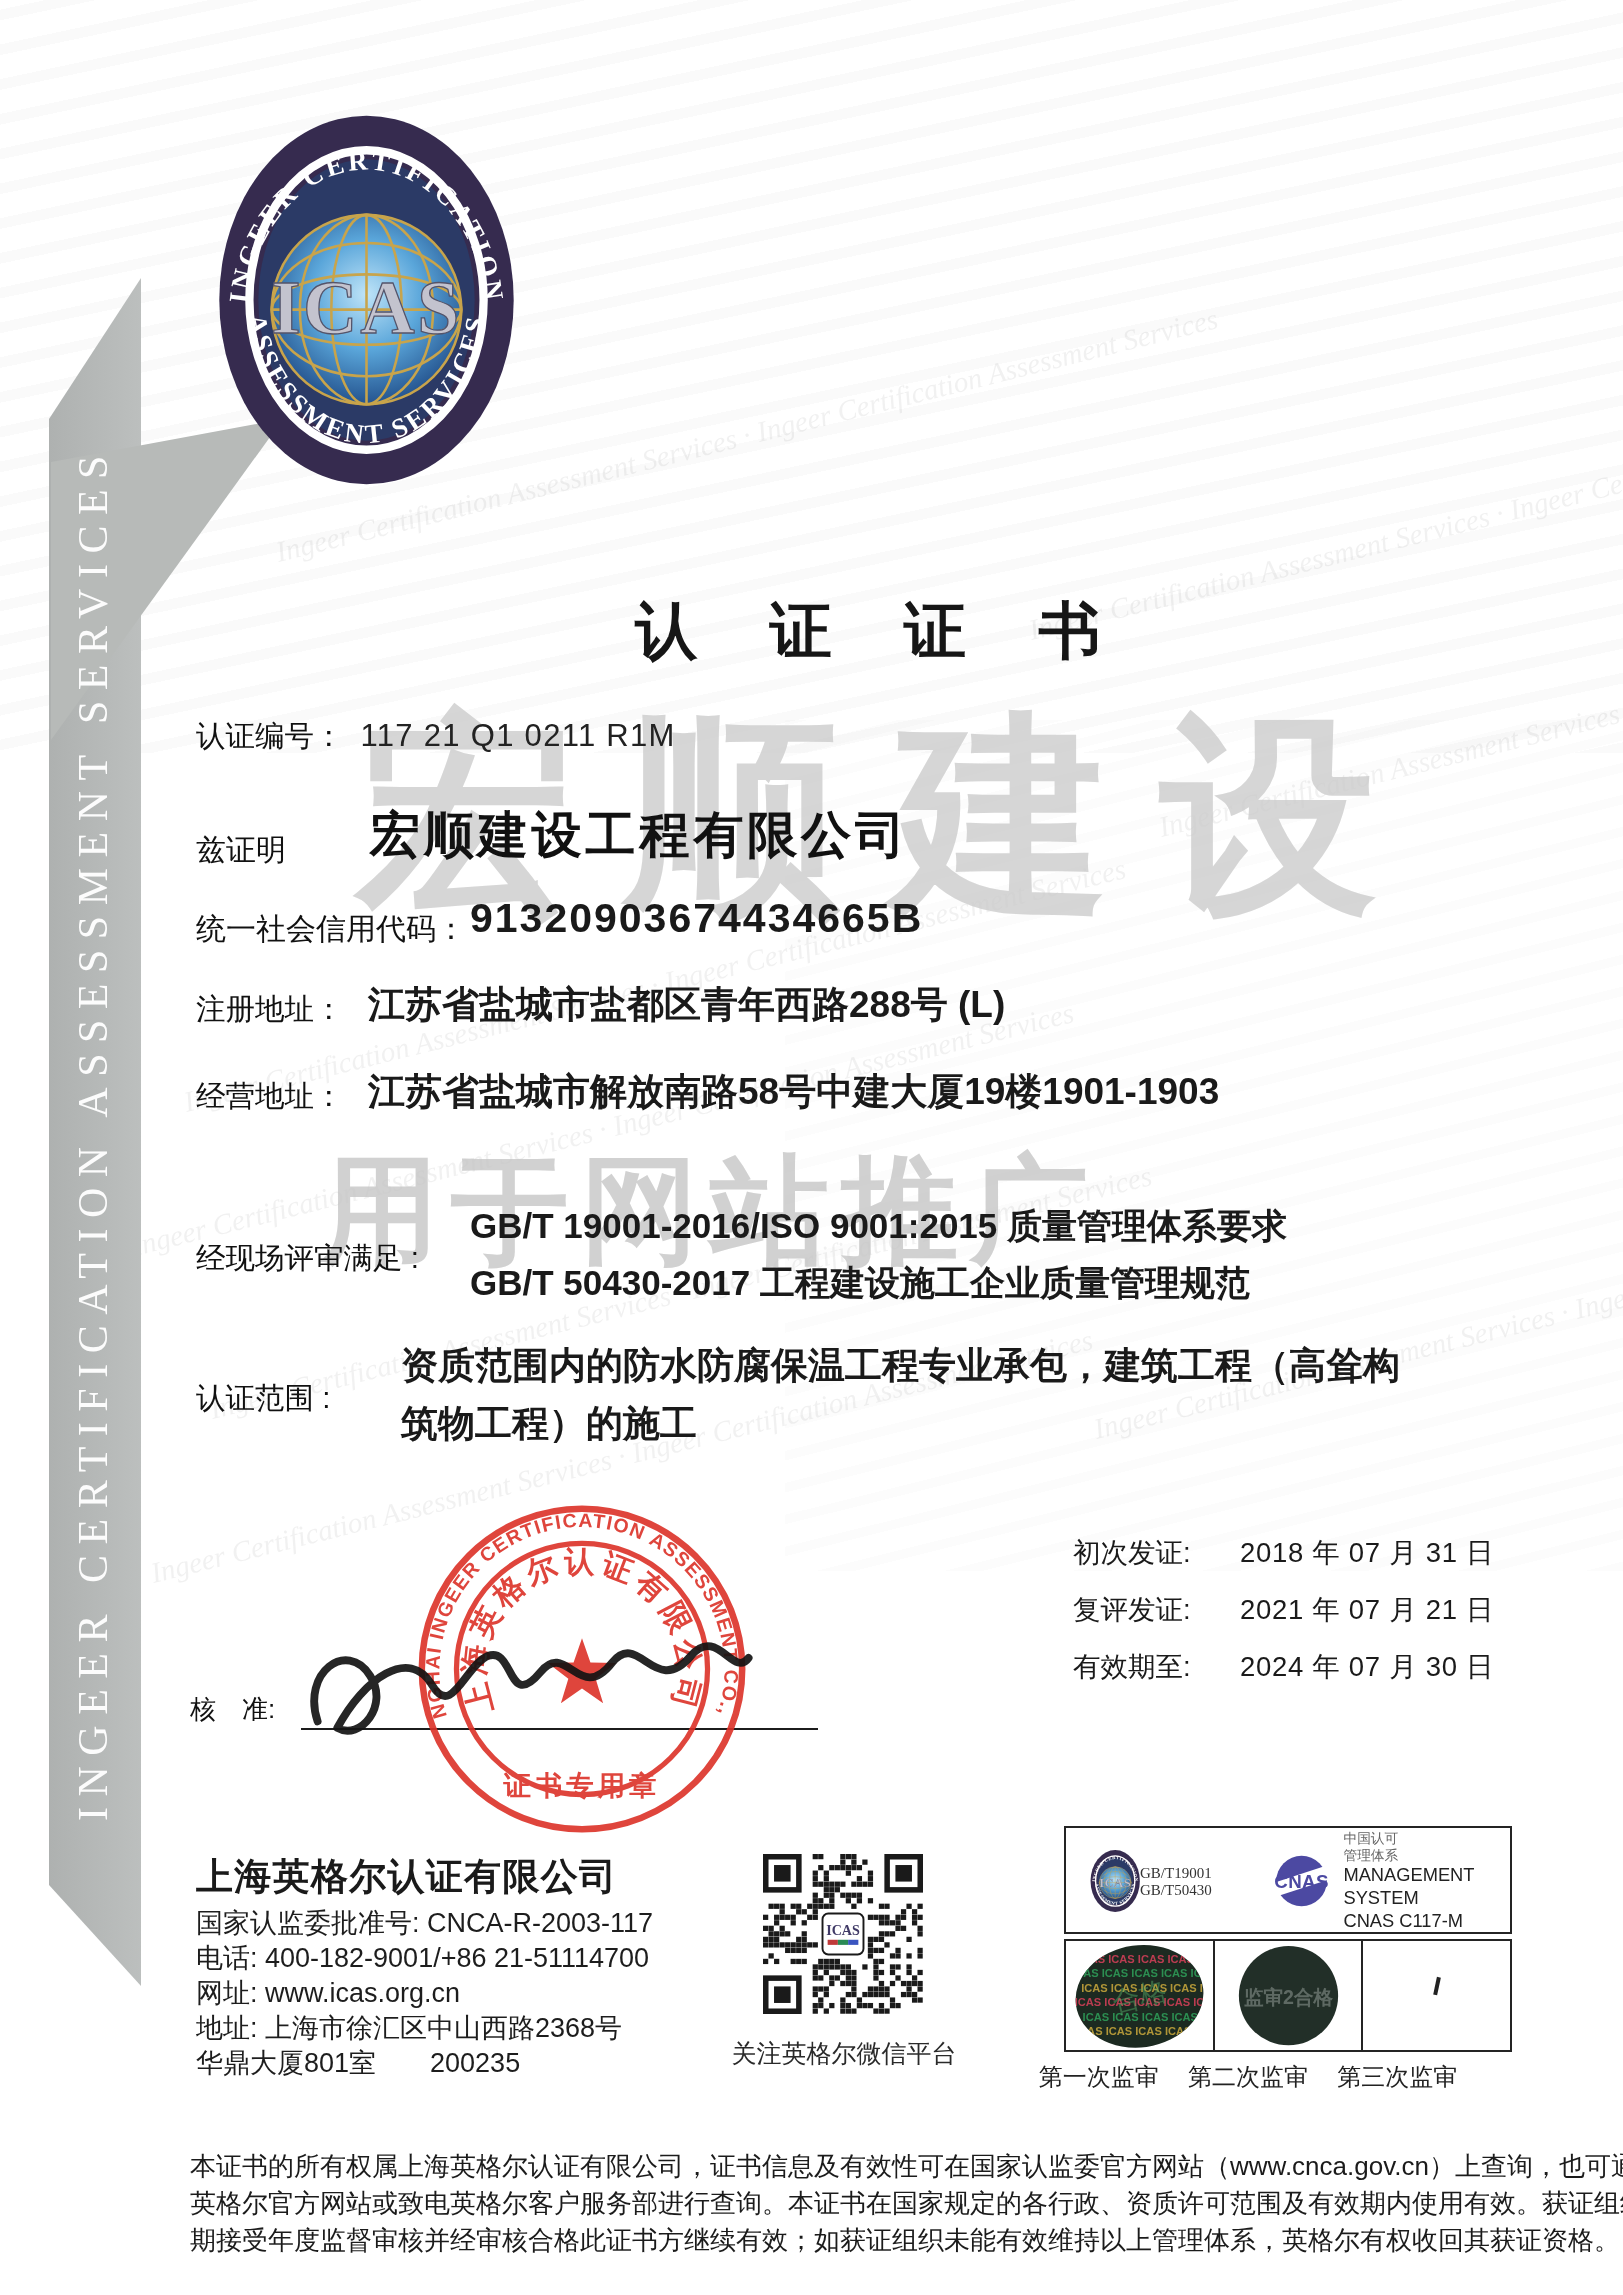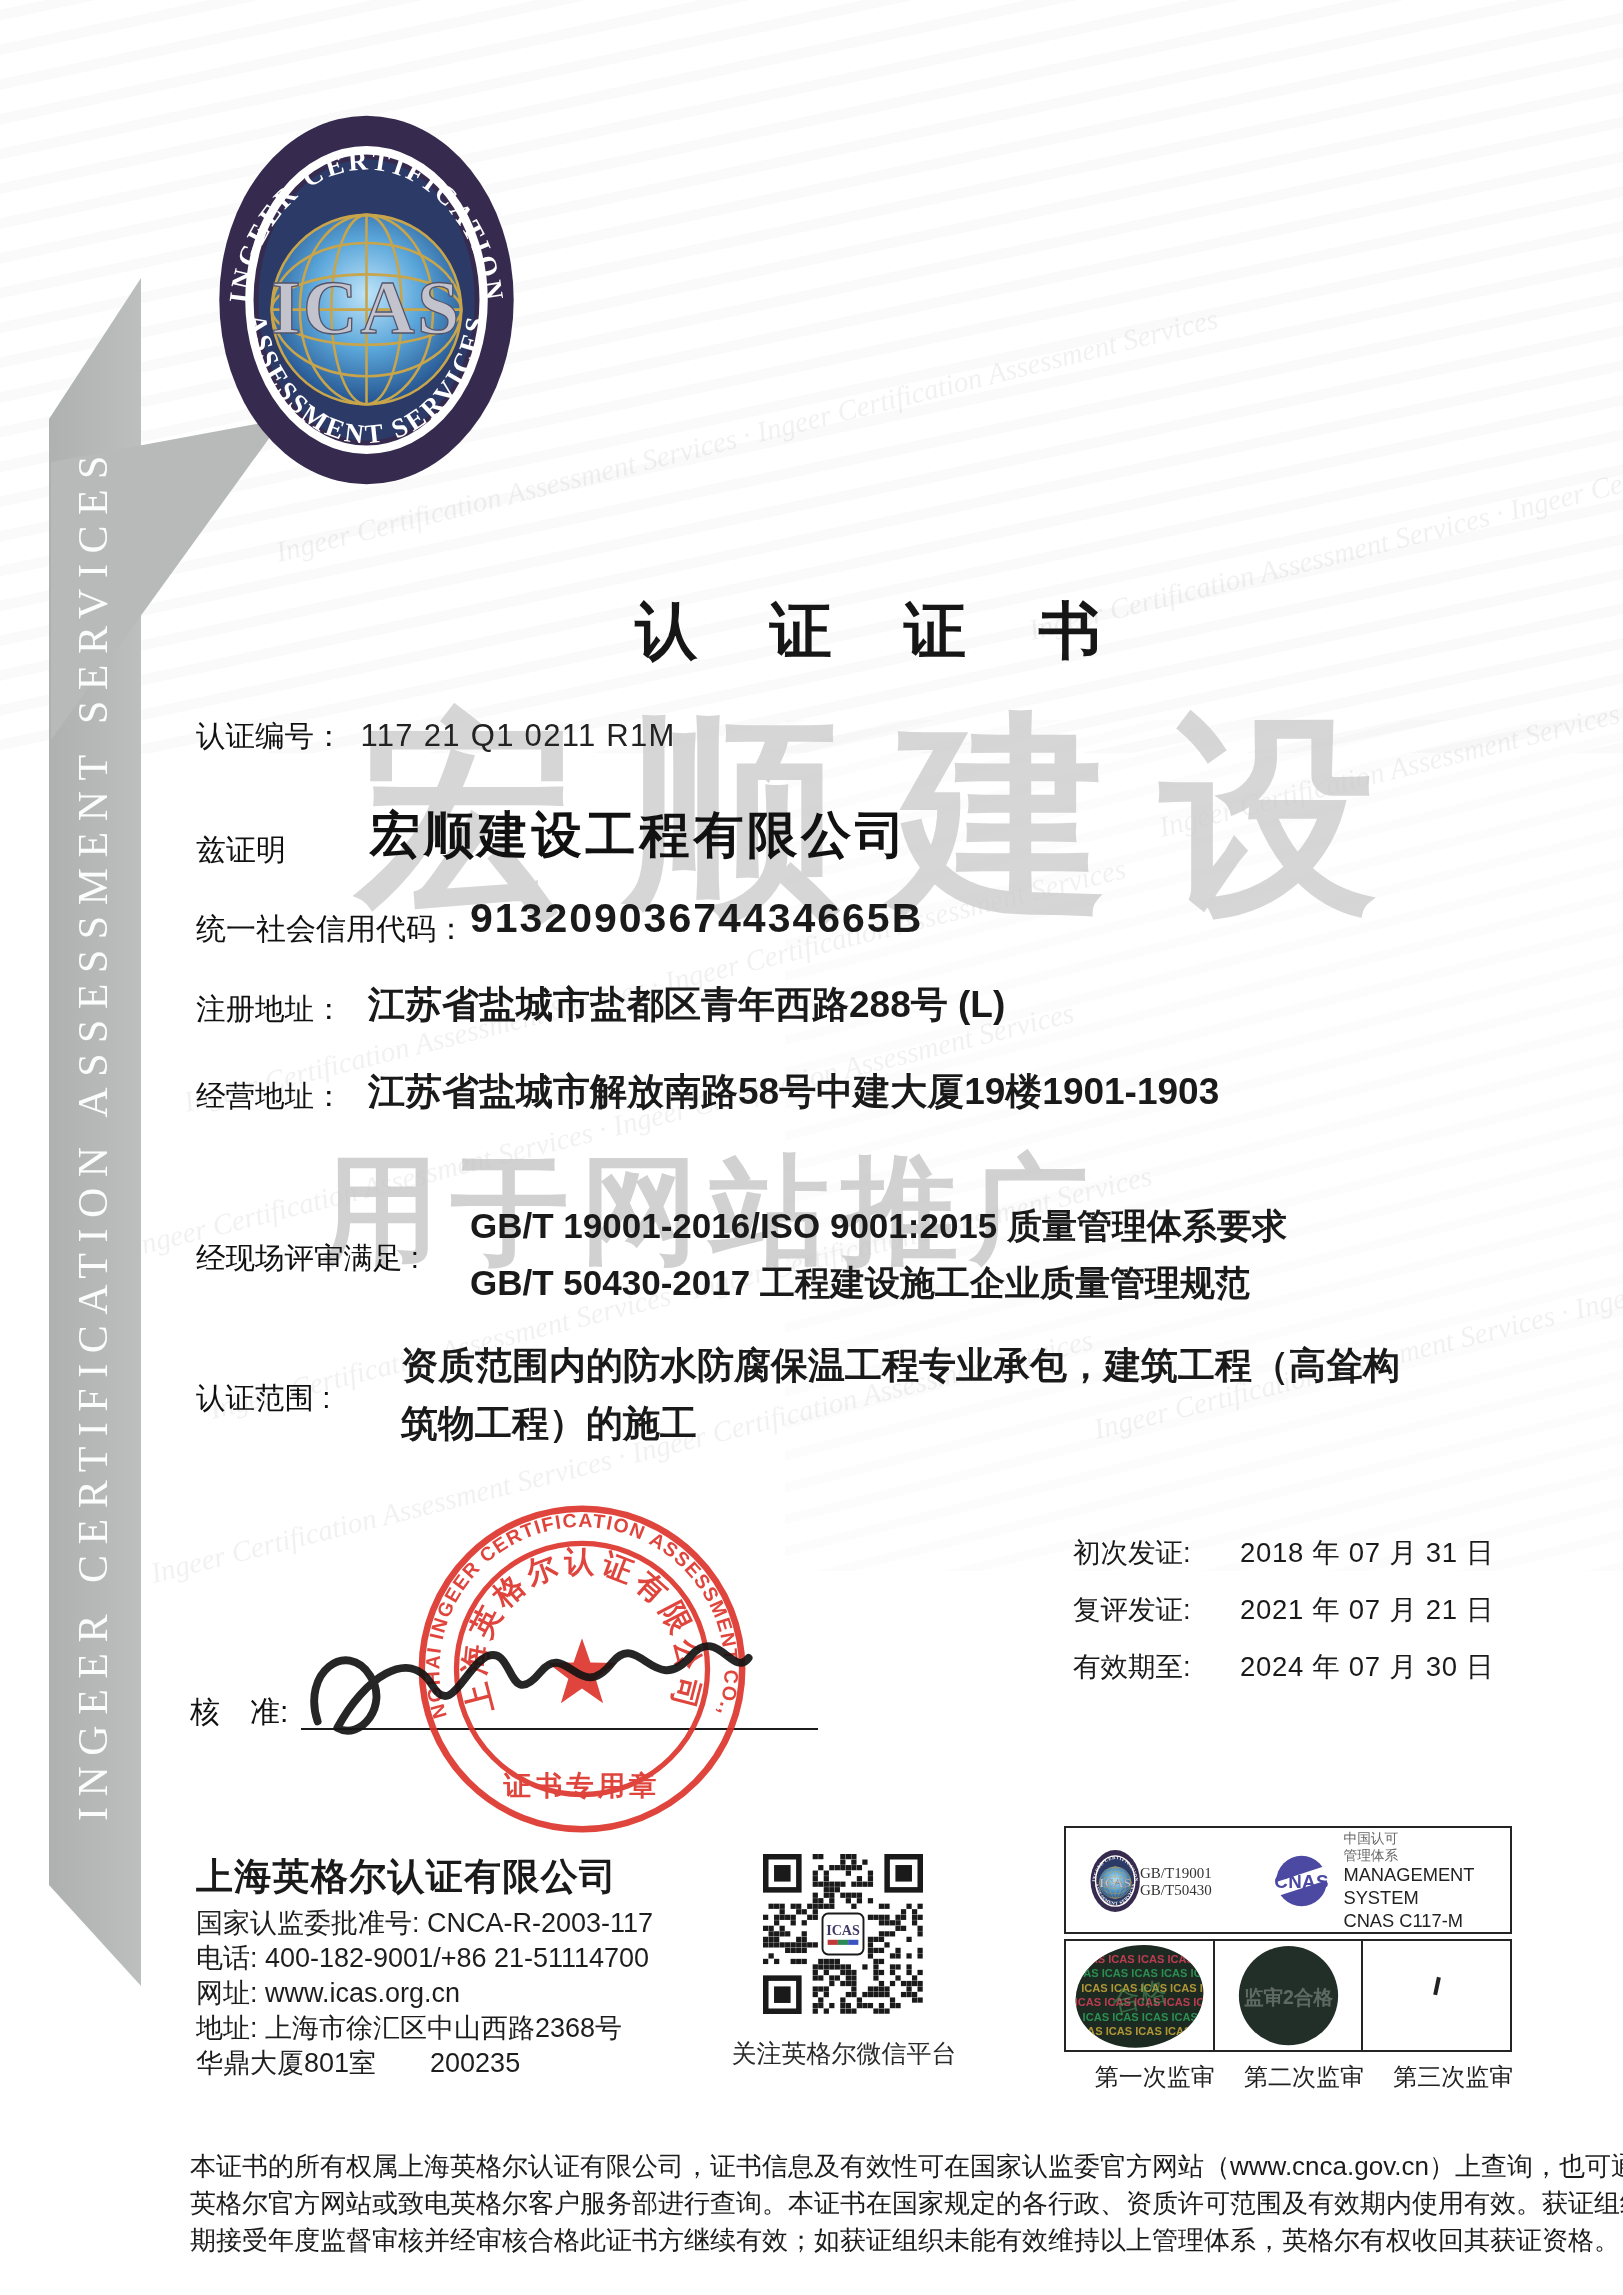--- a/index.html
+++ b/index.html
@@ -46,21 +46,21 @@
   .biz-val{left:368px;top:1067px;font-size:37px;font-weight:900;}
   .audit-lbl{left:196px;top:1203px;height:111px;display:flex;align-items:center;}
   .audit-vals{left:470px;top:1198px;font-size:35px;font-weight:900;line-height:1.62;}
   .scope-lbl{left:196px;top:1341px;height:115px;display:flex;align-items:center;}
   .scope-vals{left:401px;top:1337px;font-size:37px;font-weight:900;line-height:1.56;}
   
   .date-row{left:1073px;width:458px;display:flex;align-items:baseline;}
   .date-row .dlbl{font-size:27.5px;width:167px;}
   .date-row .dval{font-size:27.5px;letter-spacing:0.7px;text-align:right;}
   
-  .approve{left:190px;top:1692px;font-size:30px;z-index:3;}
+  .approve{left:190px;top:1692px;font-size:26px;z-index:3;}
   .approve-line{left:301px;top:1728px;width:517px;height:2px;background:#1c1c1c;z-index:3;}
   .stamp-svg{left:412px;top:1499px;z-index:4;opacity:.9;}
   .sig-svg{left:298px;top:1587px;z-index:5;}
   
   .issuer-name{left:196px;top:1852px;font-size:37px;font-weight:900;letter-spacing:1.3px;}
   .issuer-lines{left:196px;top:1906px;font-size:27px;line-height:35px;color:#1d1d1d;}
   
   .qr-box{left:763px;top:1854px;width:160px;height:160px;}
   .qr-caption{left:723px;top:2037px;width:242px;text-align:center;font-size:25px;color:#2a2a2a;}
   
@@ -69,21 +69,21 @@
   .icas-sm-wrap{display:flex;align-items:center;}
   .icas-sm-cap{font-family:"Liberation Serif",serif;font-size:15px;color:#333;margin-top:1.3px;}
   .cnas-wrap{display:flex;align-items:center;gap:11.8px;}
   .cnas-texts{display:flex;flex-direction:column;line-height:1.25;}
   .cnas-cn{font-size:13.7px;color:#666;}
   .cnas-en{font-size:18.3px;color:#222;}
   .cells-row{left:1064px;top:1939px;width:448px;height:113px;border:2.6px solid #242424;
     box-sizing:border-box;display:flex;background:#fff;}
   .cell{flex:1;position:relative;display:flex;align-items:center;justify-content:center;}
   .cell + .cell{border-left:2.6px solid #242424;}
-  .surv-row{left:1080px;top:2061px;width:448px;display:flex;}
+  .surv-row{left:1024px;top:2061px;width:448px;display:flex;}
   .surv-row span{flex:1;text-align:center;font-size:24px;color:#222;}
   
   .footer{left:190px;top:2148px;width:1394px;font-size:26px;line-height:37px;color:#1b1b1b;}
   .footer div{white-space:nowrap;}
 </style>
 </head>
 <body>
 
 <div id="page">
 

